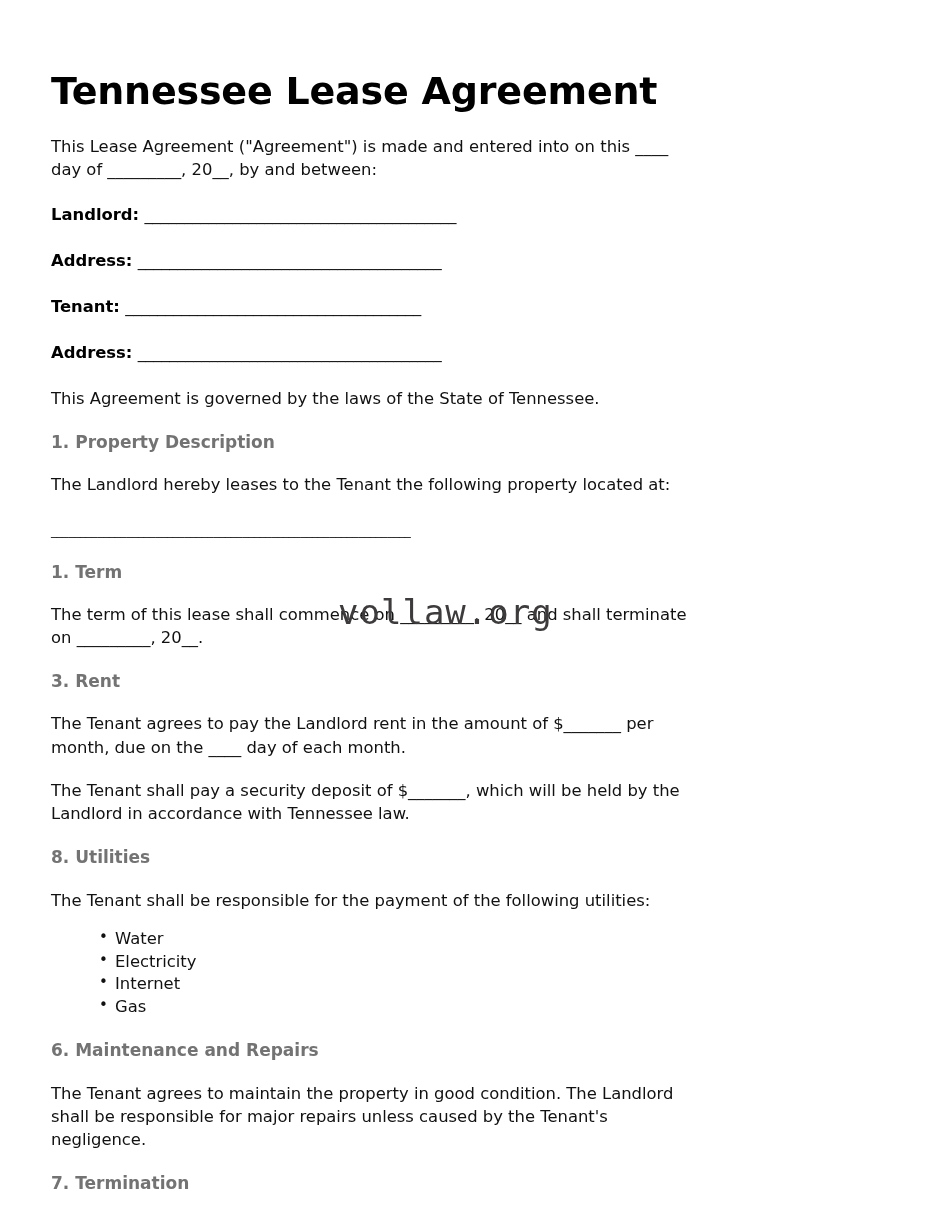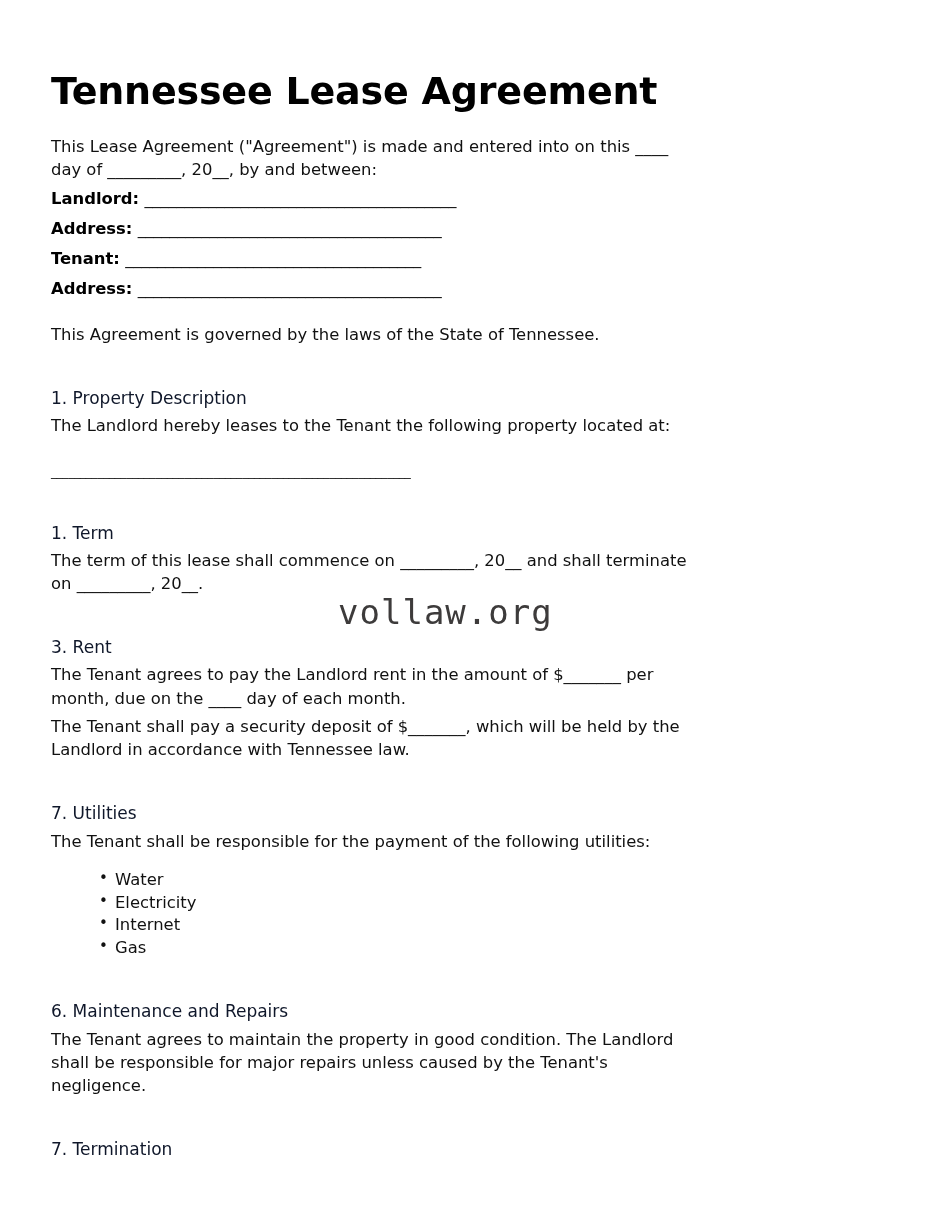--- a/index.html
+++ b/index.html
@@ -31,42 +31,42 @@
     color: #000;
   }
   .para {
     font-size: 16.4px;
     line-height: 1.42;
     margin: 22px 0 0 0;
     color: #111;
     max-width: 833px;
   }
   .para.tight {
-    margin-top: 5px;
+    margin-top: 20px;
   }
   .field-row {
     font-size: 16.4px;
     line-height: 1.4;
-    margin: 7px 0 0 0;
+    margin: 23px 0 0 0;
     white-space: nowrap;
     color: #111;
   }
   .field-label {
     font-weight: bold;
     color: #000;
   }
   .blank {
     letter-spacing: -0.2px;
   }
   .sec-heading {
     font-size: 17px;
-    font-weight: normal;
-    margin: 41px 0 0 0;
+    font-weight: bold;
+    margin: 21px 0 0 0;
     line-height: 1.3;
-    color: #0f172a;
+    color: #737373;
   }
   .rule-line {
     font-size: 12px;
     line-height: 1.4;
     margin: 26px 0 0 0;
     letter-spacing: -0.2px;
     color: #111;
     white-space: nowrap;
   }
   ul.bullets {
@@ -138,21 +138,21 @@
   <div class="rule-line">______________________________________________________________</div>
 
   <h2 class="sec-heading">1. Term</h2>
   <p class="para tight">The term of this lease shall commence on _________, 20__ and shall terminate on _________, 20__.</p>
 
   <h2 class="sec-heading">3. Rent</h2>
   <p class="para tight">The Tenant agrees to pay the Landlord rent in the amount of $_______ per month, due on the ____ day of each month.</p>
 
   <p class="para tight">The Tenant shall pay a security deposit of $_______, which will be held by the Landlord in accordance with Tennessee law.</p>
 
-  <h2 class="sec-heading">7. Utilities</h2>
+  <h2 class="sec-heading">8. Utilities</h2>
   <p class="para tight">The Tenant shall be responsible for the payment of the following utilities:</p>
   <ul class="bullets">
     <li>Water</li>
     <li>Electricity</li>
     <li>Internet</li>
     <li>Gas</li>
   </ul>
 
   <h2 class="sec-heading">6. Maintenance and Repairs</h2>
   <p class="para tight">The Tenant agrees to maintain the property in good condition. The Landlord shall be responsible for major repairs unless caused by the Tenant's negligence.</p>

